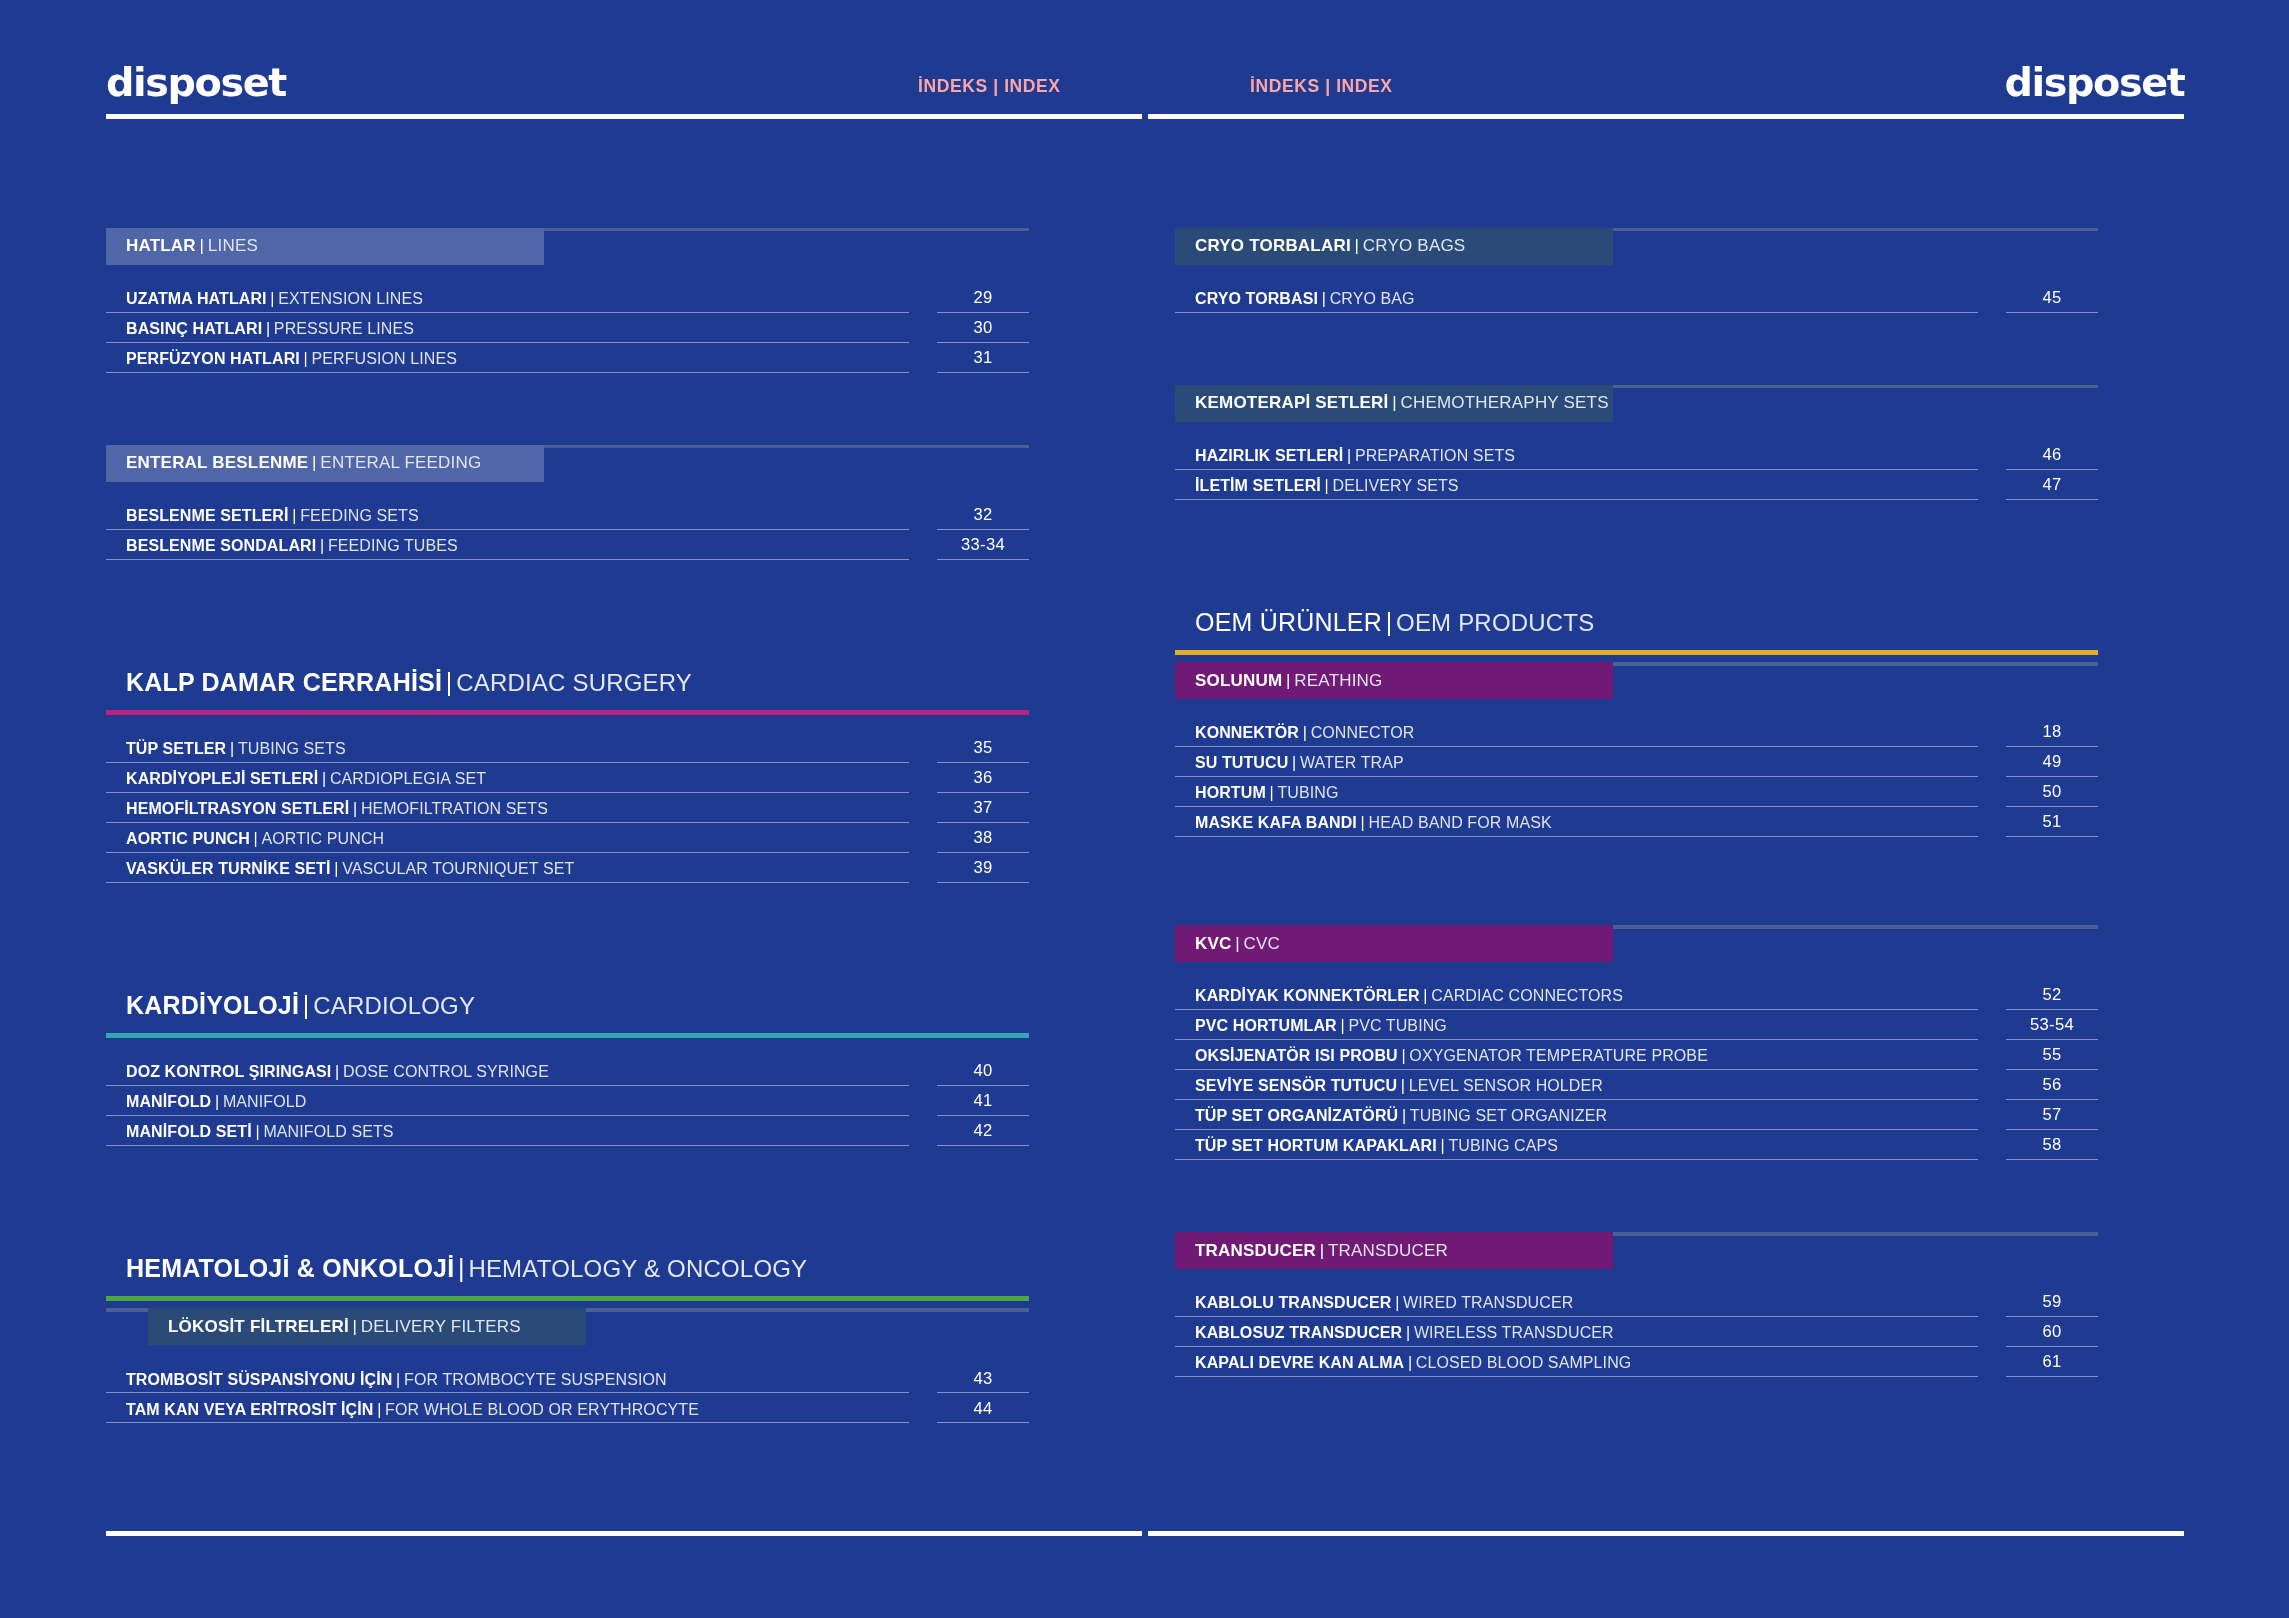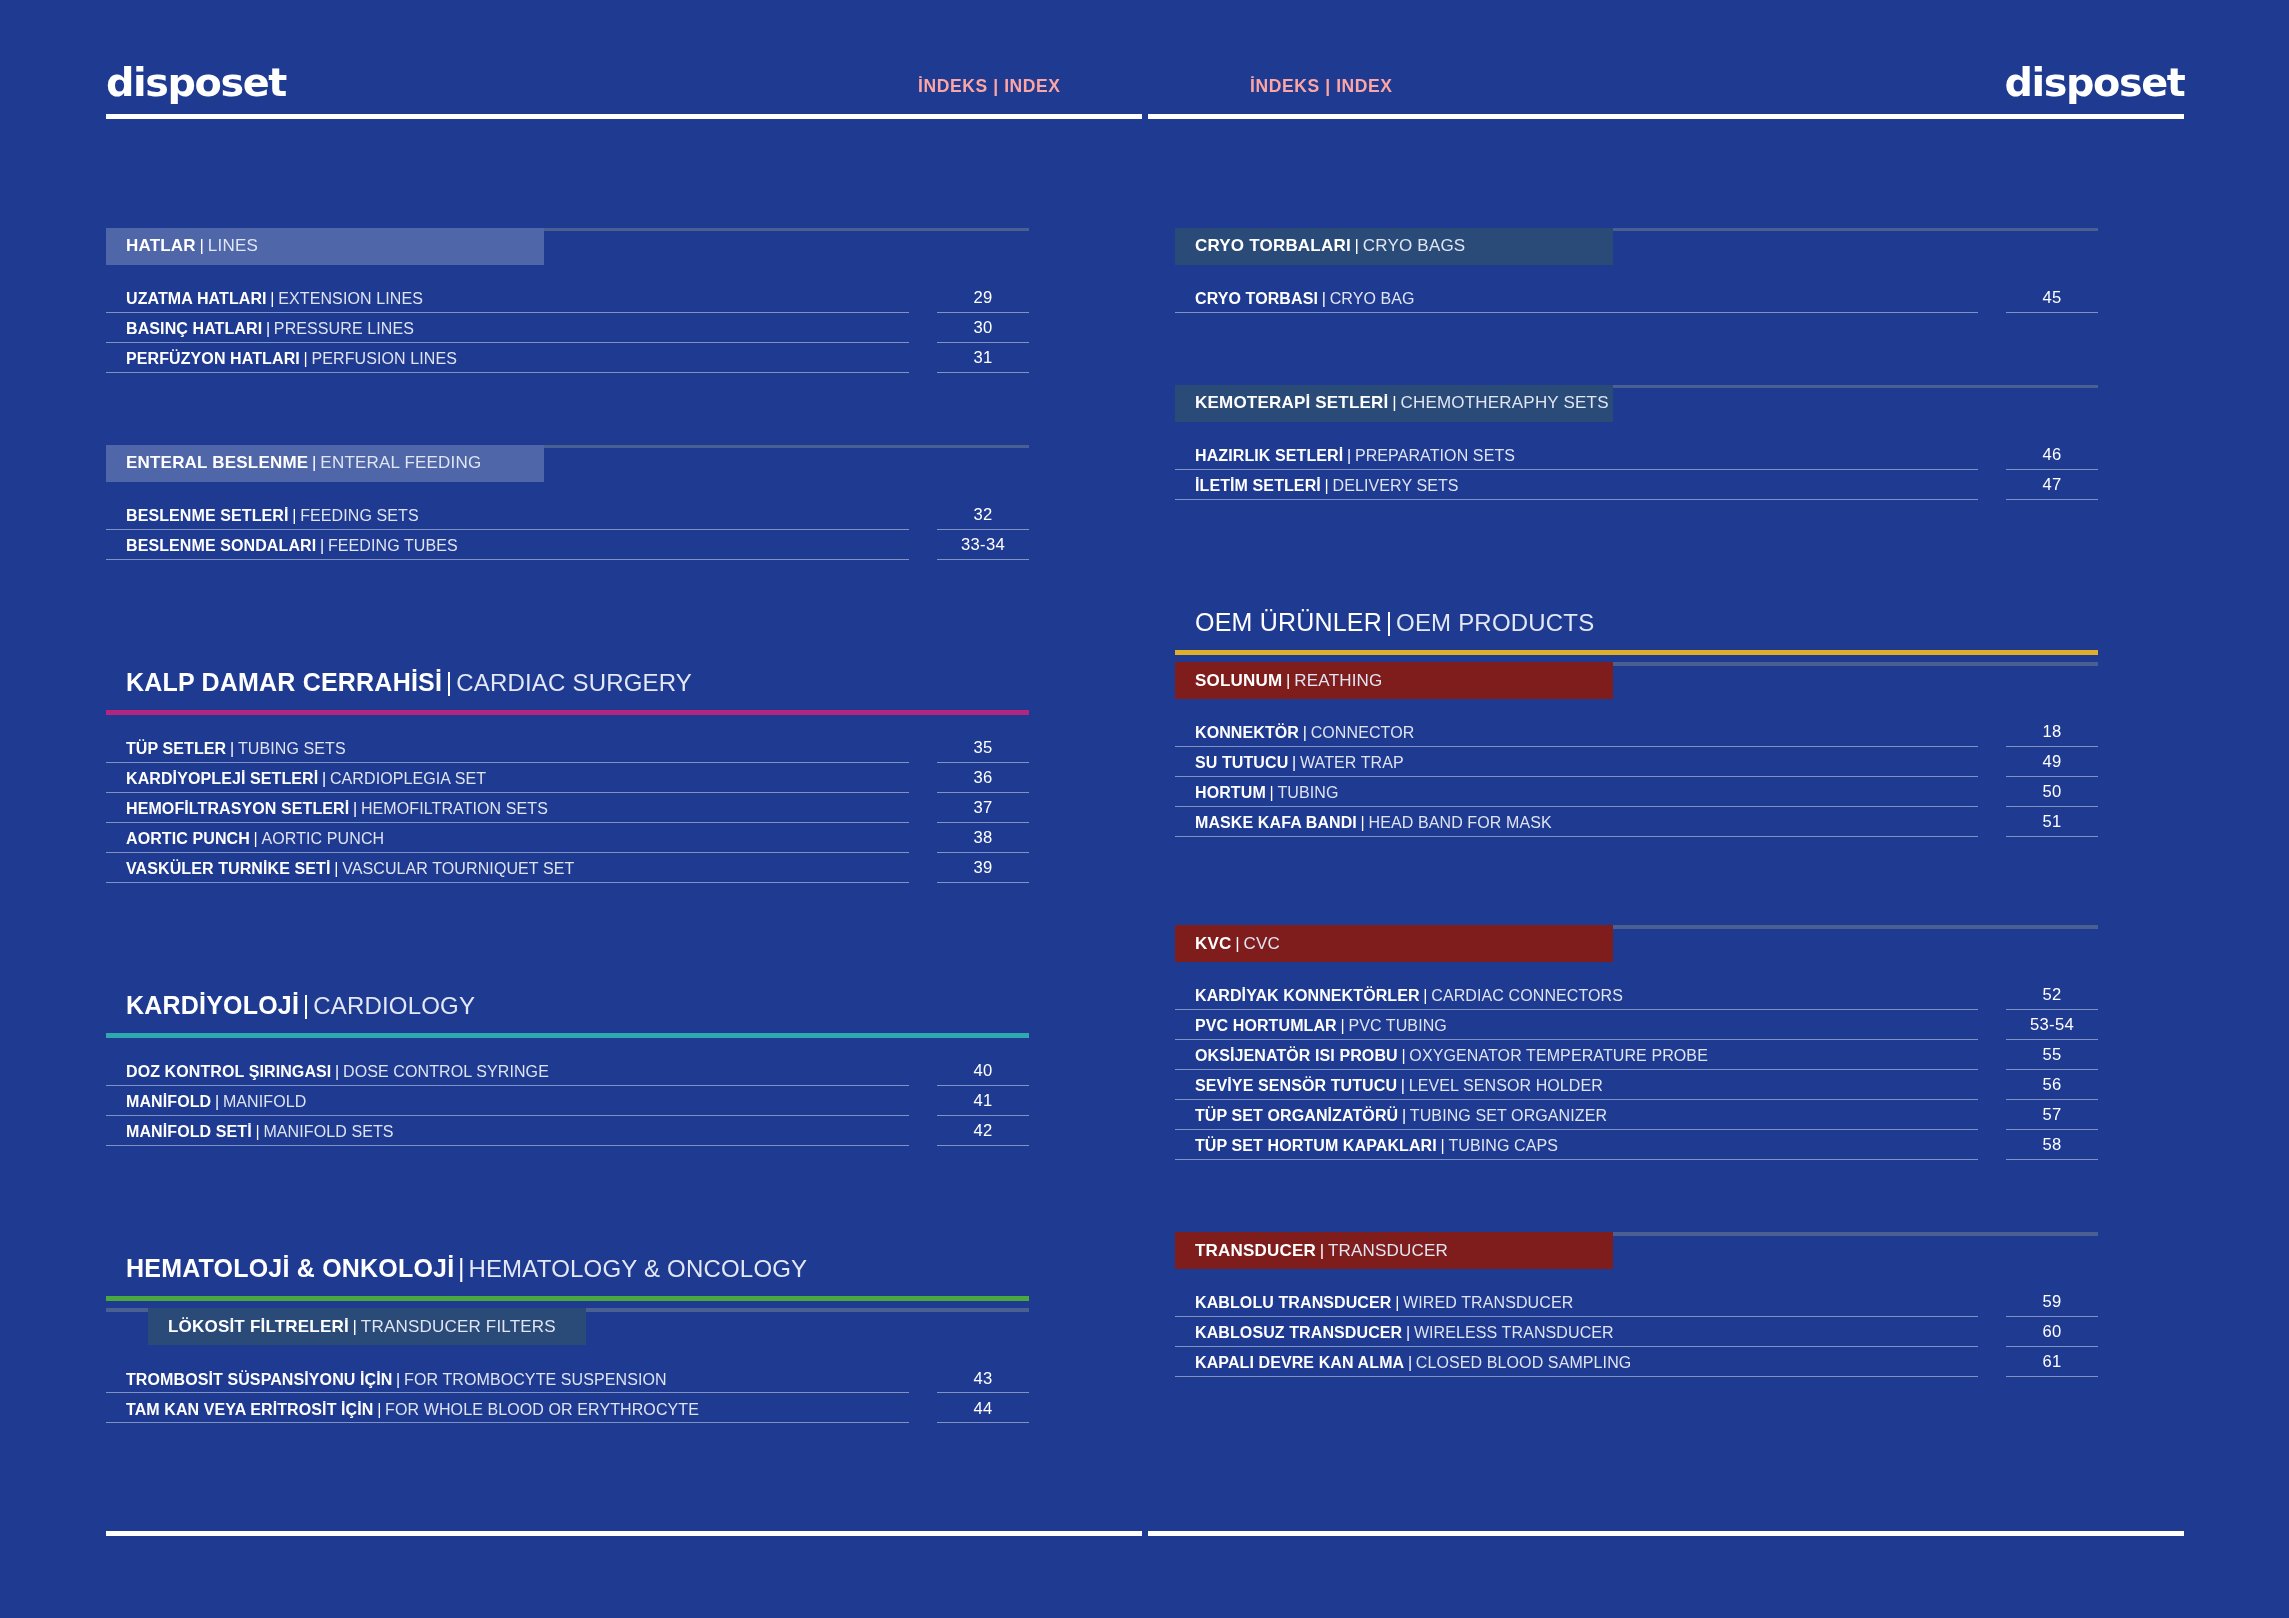--- a/index.html
+++ b/index.html
@@ -149,21 +149,21 @@
     font-size: 17px;
     letter-spacing: 0.2px;
     white-space: nowrap;
   }
   .bar .tr { font-weight: 700; }
   .bar .sep { font-weight: 400; padding: 0 3.7px; color: #ffffff; }
   .bar .en { font-weight: 400; color: #e1e6f4; }
 
   .bar.tone-periwinkle { background: #4f66a8; }
   .bar.tone-slate      { background: #2a4a78; }
-  .bar.tone-violet     { background: #7f1d1d; }
+  .bar.tone-violet     { background: #701a75; }
 
   
   .rows {
     display: flex;
     width: 923px;
     margin-top: 18px;
   }
   .rows-labels { width: 803px; }
   .rows-pages  { width: 92px; margin-left: 28px; }
 
@@ -353,21 +353,21 @@
         </div>
         <div class="gap-xl"></div>
         <div class="group">
           <div class="group-title"><span class="tr">HEMATOLOJİ &amp; ONKOLOJİ</span><span class="sep">|</span><span class="en">HEMATOLOGY &amp; ONCOLOGY</span></div>
           <div class="accent" style="background: rgb(74, 168, 63);"></div>
           <div class="bar-wrap" style="margin-top: 7.4px; padding-left: 42px;">
             <div class="bar-topline"></div>
             <div class="bar tone-slate">
               <span class="tr">LÖKOSİT FİLTRELERİ</span>
               <span class="sep">|</span>
-              <span class="en">TRANSDUCER FILTERS</span>
+              <span class="en">DELIVERY FILTERS</span>
             </div>
           </div>
           <div class="rows">
             <div class="rows-labels">
               <div class="row-label">
                 <span class="tr">TROMBOSİT SÜSPANSİYONU İÇİN</span>
                 <span class="sep">|</span>
                 <span class="en">FOR TROMBOCYTE SUSPENSION</span>
               </div>
               <div class="row-label">

